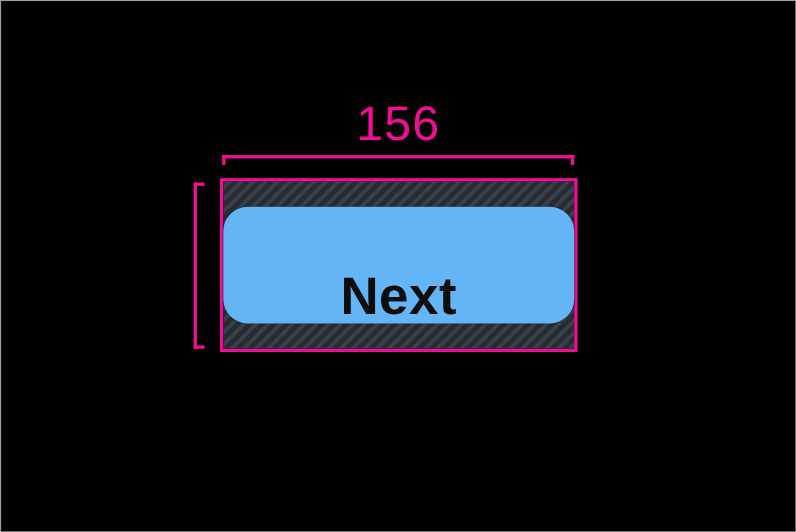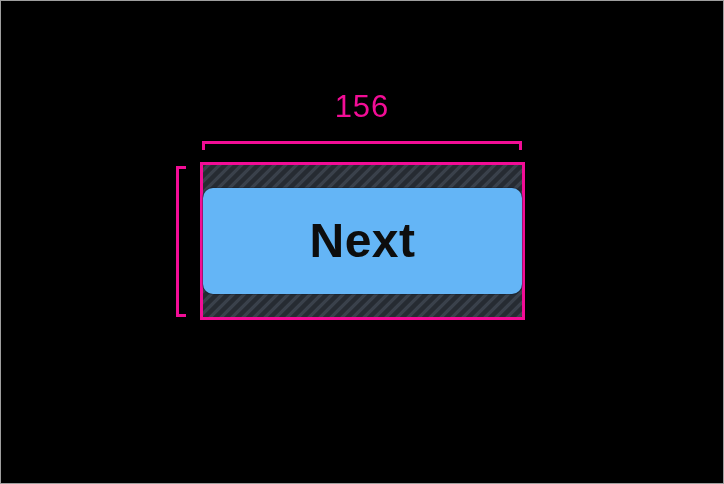--- a/index.html
+++ b/index.html
@@ -14,21 +14,21 @@
     height: 484px;
     background: #000;
     overflow: hidden;
     box-shadow: inset 0 0 0 1px #9e9e9e;
   }
 
   
   .dim-label {
     position: absolute;
     color: #F20D96;
-    font-size: 31px;
+    font-size: 44px;
     line-height: 1;
     font-weight: 400;
     letter-spacing: 1px;
     user-select: none;
   }
   .dim-label.width {
     left: 202px;
     top: 91px;
     width: 320px;
     text-align: center;
@@ -84,25 +84,25 @@
   }
 
   
   .next-btn {
     position: absolute;
     left: 0;
     top: 23px;
     width: 319px;
     height: 106px;
     border: none;
-    border-radius: 10px;
+    border-radius: 22px;
     background: #64B5F6;
     box-shadow: 0 0 0 1px rgba(15, 25, 45, 0.35);
     display: flex;
-    align-items: center;
+    align-items: flex-end;
     justify-content: center;
     cursor: pointer;
     padding: 0;
   }
   .next-btn span {
     color: #0d0d0d;
     font-size: 48px;
     font-weight: 600;
     line-height: 1;
     letter-spacing: 0.5px;

